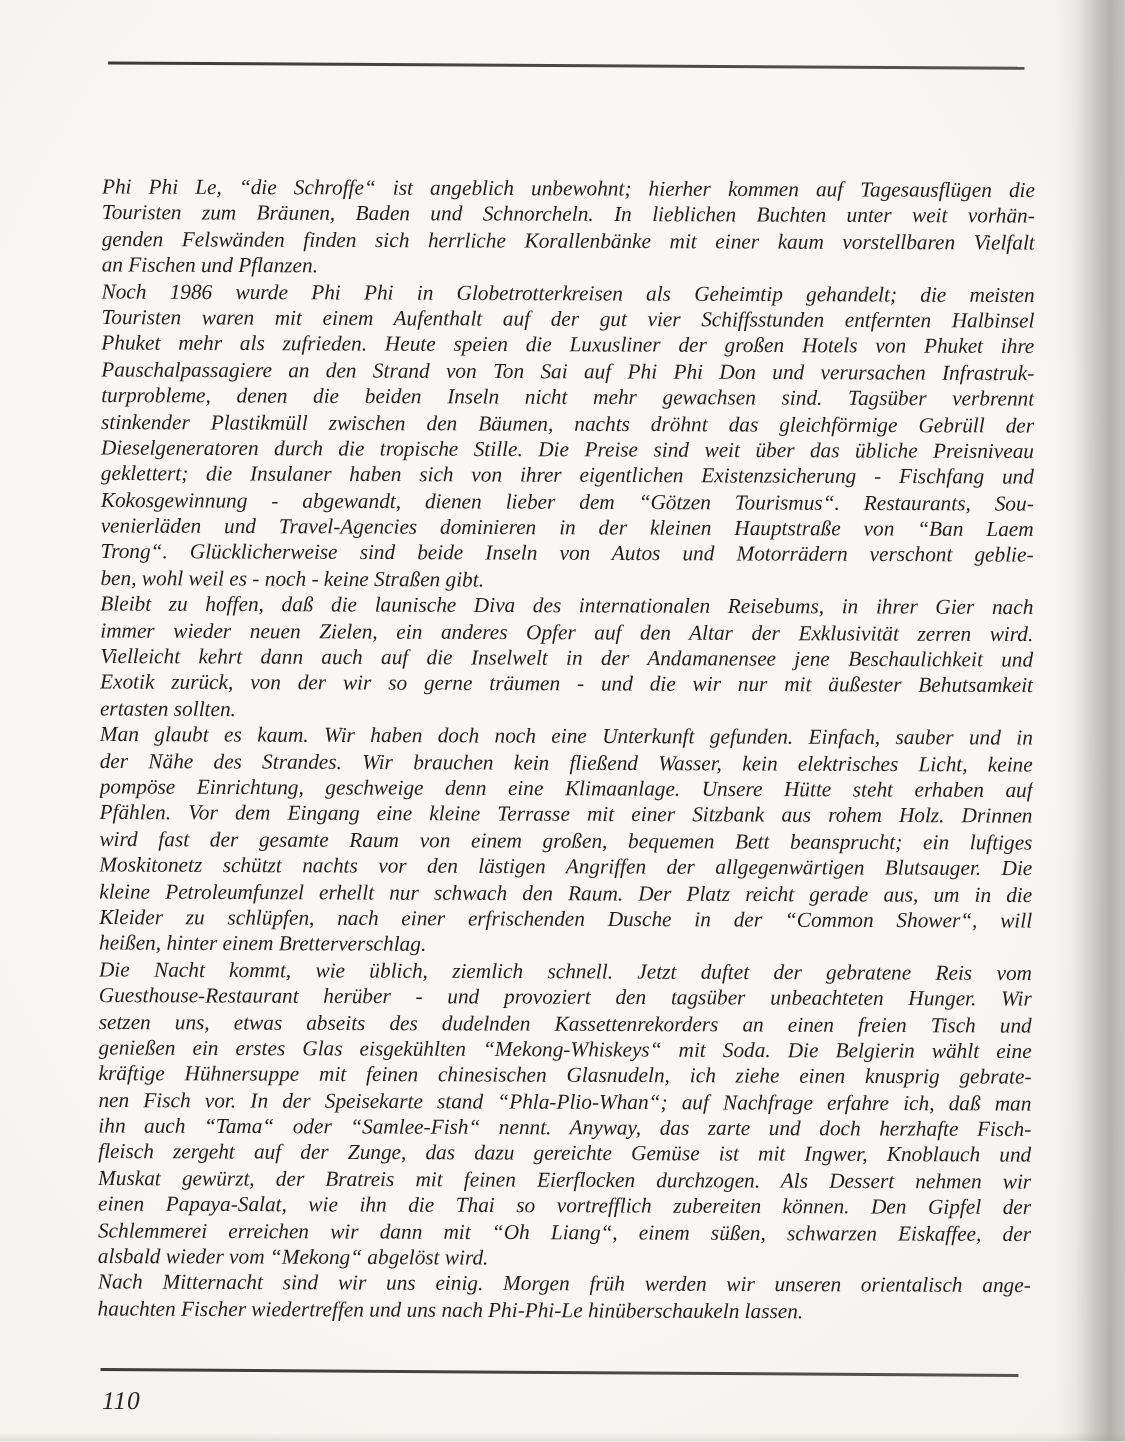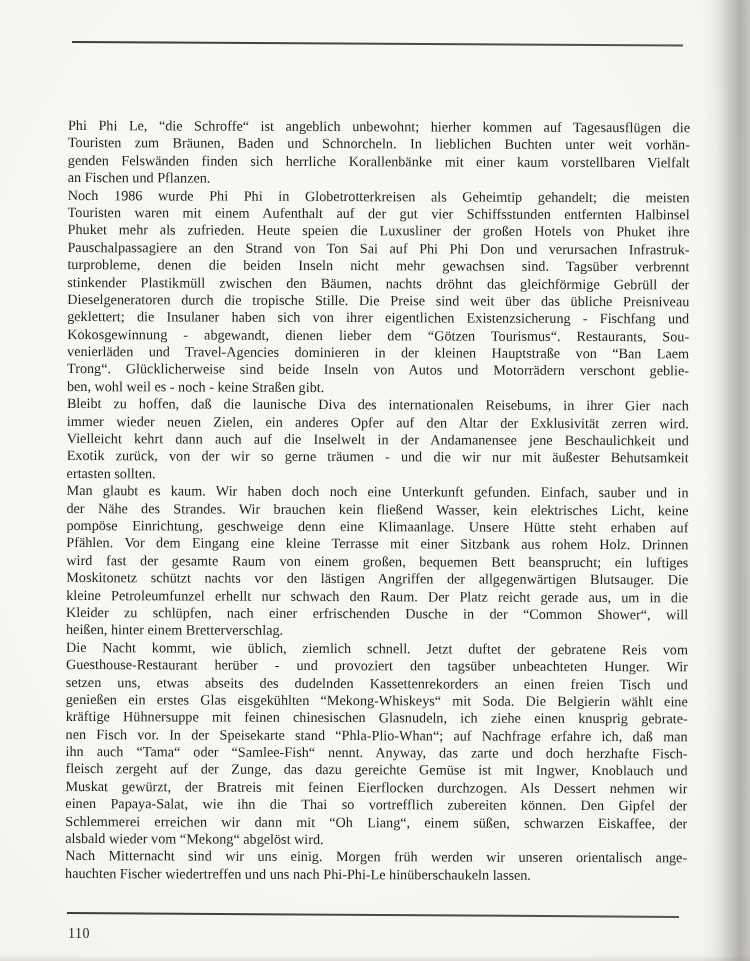--- a/index.html
+++ b/index.html
@@ -11,20 +11,21 @@
     height: 961px;
     position: relative;
     overflow: hidden;
     font-family: "Liberation Serif", serif;
     background: #f5f4f0;
   }
   .page {
     position: absolute;
     inset: 0;
     background: radial-gradient(ellipse at 45% 42%, #f8f7f4 55%, #f2f1ed 100%);
+    font-style: italic;
   }
   .edge-right {
     position: absolute;
     top: 0;
     right: 0;
     width: 46px;
     height: 100%;
     background: linear-gradient(to right,
       rgba(165,163,159,0) 0%,
       rgba(165,163,159,0.15) 30%,
@@ -82,21 +83,21 @@
     overflow: hidden;
     white-space: normal;
   }
   .line.last {
     text-align-last: left;
   }
   .page-number {
     position: absolute;
     left: 68px;
     top: 926px;
-    font-size: 14px;
+    font-size: 17px;
     line-height: 16px;
     color: #2a2824;
     letter-spacing: 0.5px;
   }
 </style>
 </head>
 <body>
 
 <div class="page">
   <div class="rule rule-top"></div>

